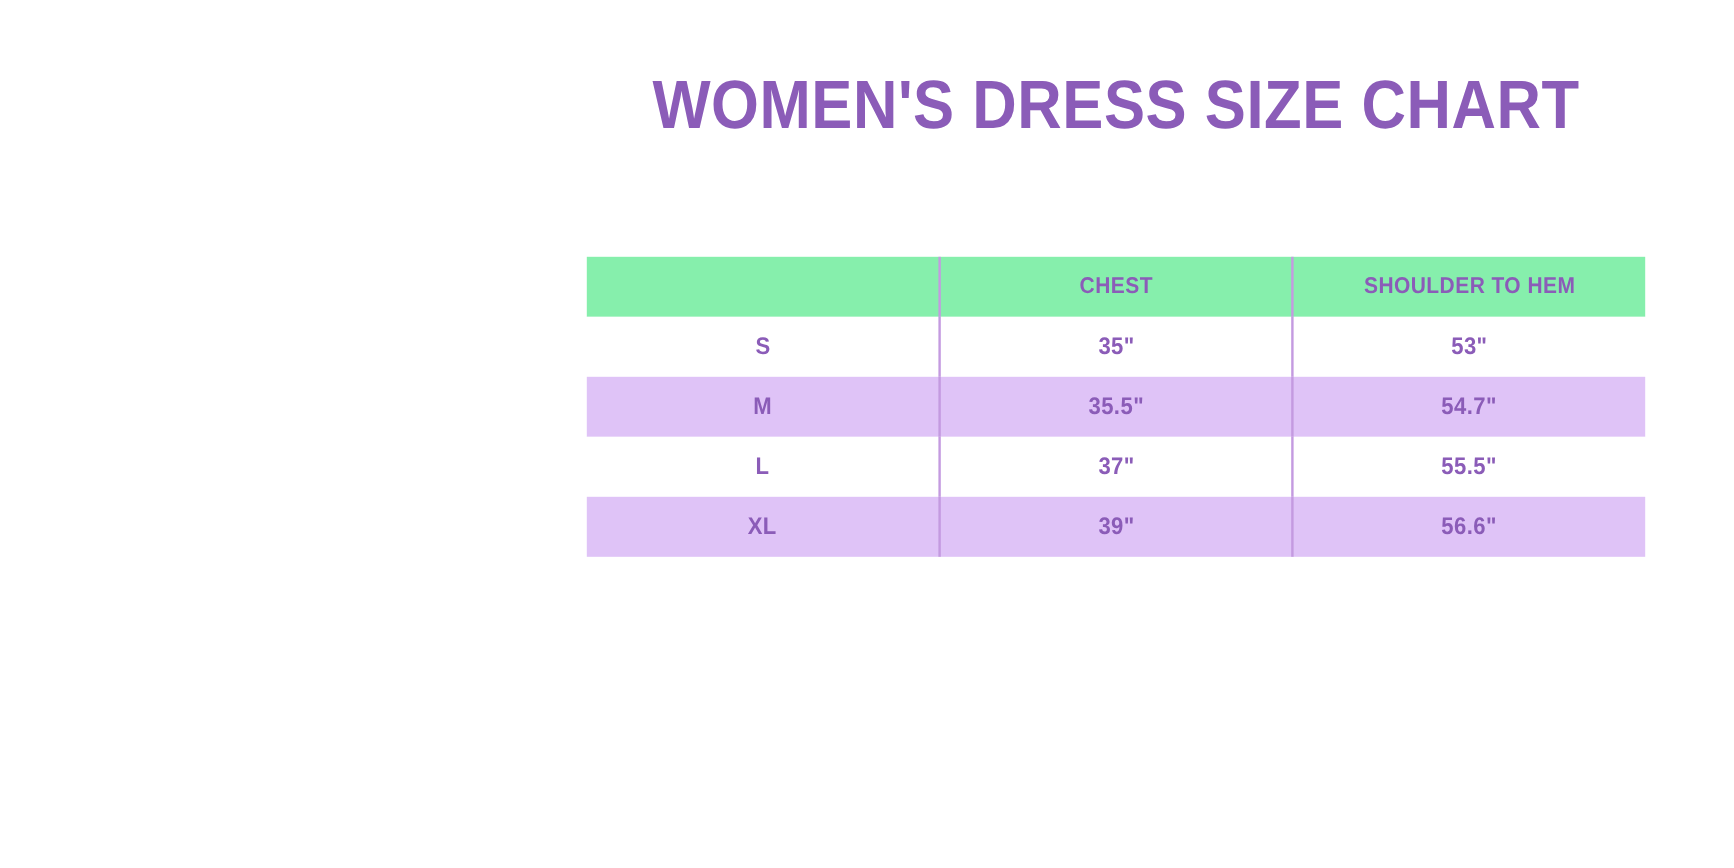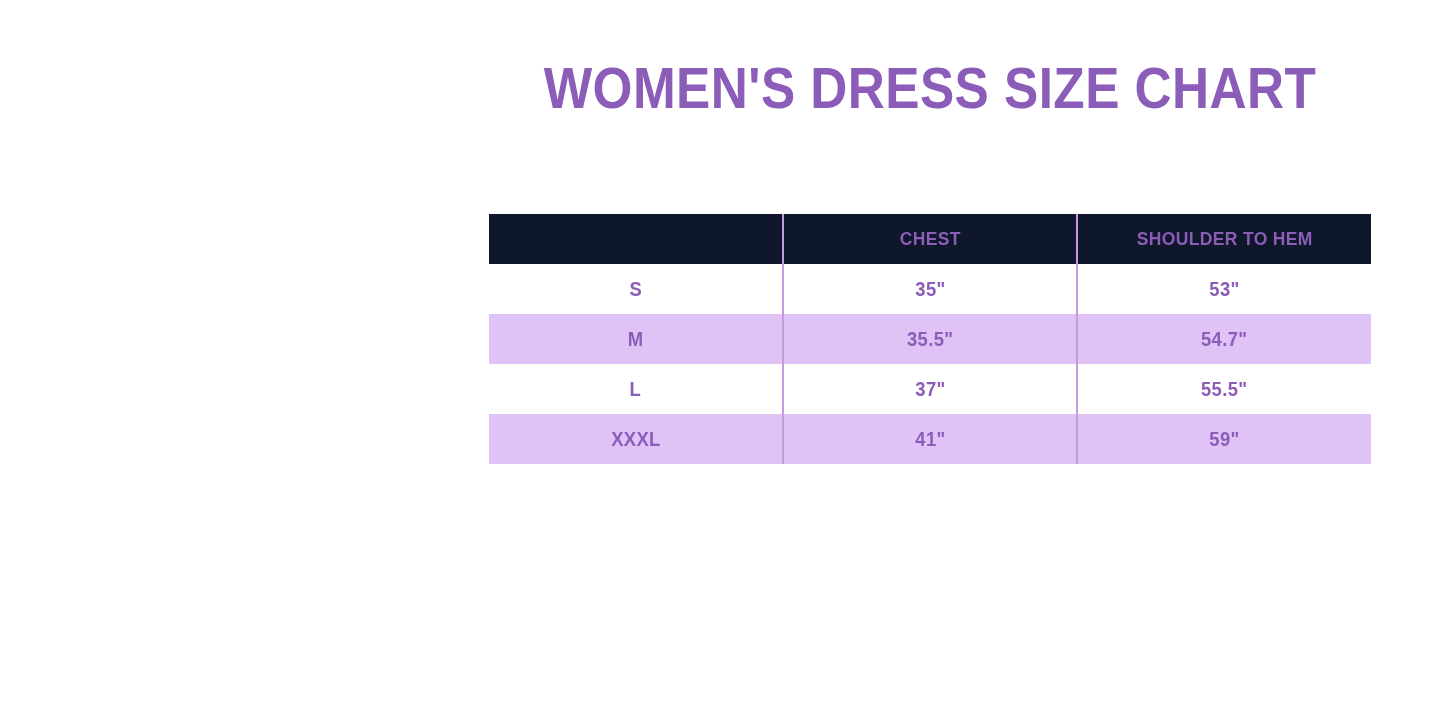--- a/index.html
+++ b/index.html
@@ -65,21 +65,21 @@
   }
   table.size-table th {
     font-size: 19px;
   }
   
   table.size-table th.col-div,
   table.size-table td.col-div {
     border-left: 2px solid #c49ae0;
   }
   thead tr.header-row th {
-    background: #0f172a;
+    background: #86efac;
   }
   tbody tr.row-alt td {
     background: #dfc3f7;
   }
   tbody tr.row-plain td {
     background: #ffffff;
   }
   .cell-text {
     display: inline-block;
     transform: scaleX(0.92);
@@ -144,31 +144,31 @@
             <span class="cell-text">L</span>
           </td>
           <td class="col-div">
             <span class="cell-text">37"</span>
           </td>
           <td class="col-div">
             <span class="cell-text">55.5"</span>
           </td>
         </tr>
 
+        <tr class="row-alt">
+          <td>
+            <span class="cell-text">XL</span>
+          </td>
+          <td class="col-div">
+            <span class="cell-text">39"</span>
+          </td>
+          <td class="col-div">
+            <span class="cell-text">56.6"</span>
+          </td>
+        </tr>
 
 
-        <tr class="row-alt">
-          <td>
-            <span class="cell-text">XXXL</span>
-          </td>
-          <td class="col-div">
-            <span class="cell-text">41"</span>
-          </td>
-          <td class="col-div">
-            <span class="cell-text">59"</span>
-          </td>
-        </tr>
 
       </tbody>
     </table>
   </div>
 
 </div>
 
 </body></html>

